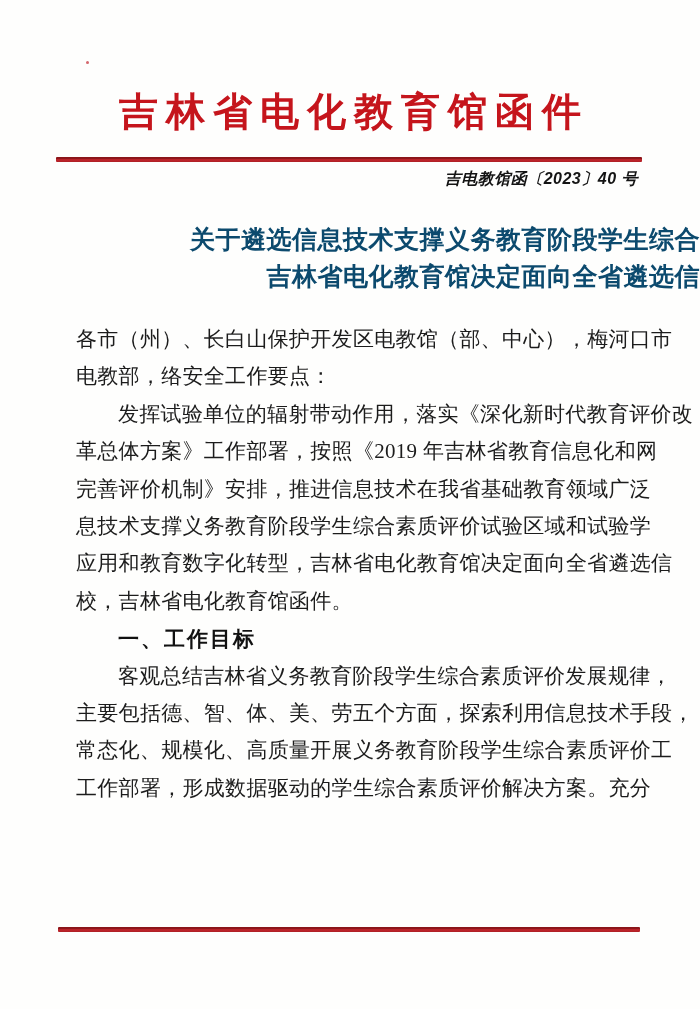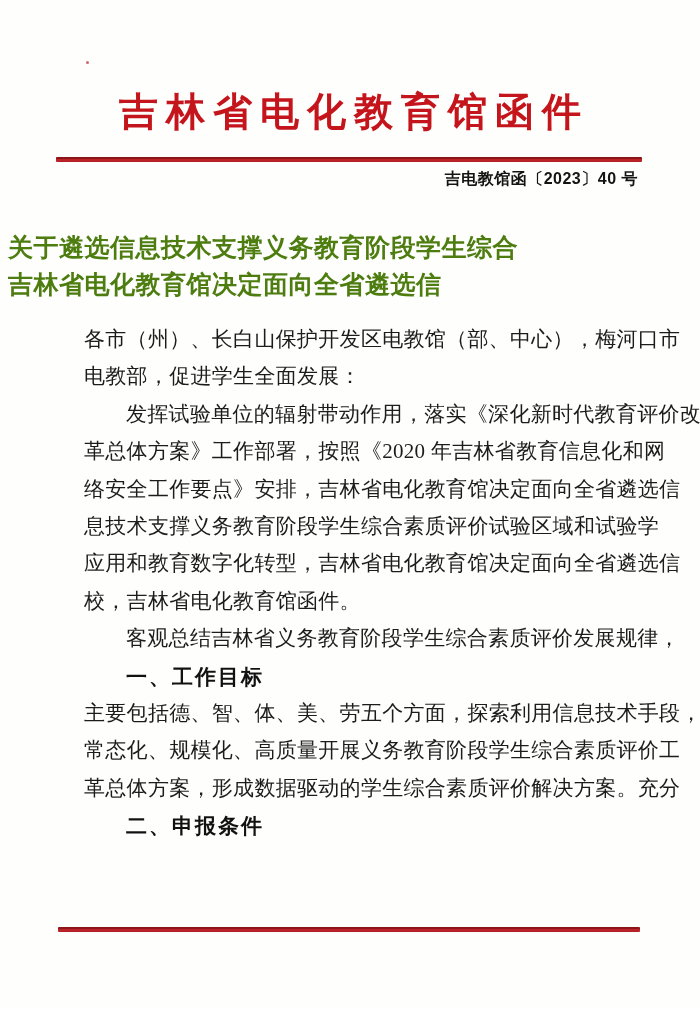--- a/index.html
+++ b/index.html
@@ -45,40 +45,41 @@
   .doc-number {
     position: absolute;
     top: 169px;
     right: 62px;
     font-family: "Liberation Sans", "DejaVu Sans", sans-serif;
     font-size: 16px;
     font-weight: 700;
     color: #141414;
     letter-spacing: 0.5px;
     white-space: nowrap;
+    font-style: italic;
   }
   .doc-title {
     position: absolute;
     top: 221px;
     left: 0;
     right: 0;
-    margin: 8px;
-    text-align: left;
+    margin: 0;
+    text-align: right;
     font-family: "Liberation Serif", "DejaVu Serif", serif;
     font-size: 25px;
     font-weight: 700;
     line-height: 37px;
-    color: #4d7c0f;
+    color: #0c4a6e;
     letter-spacing: 0.5px;
   }
   .doc-title span { display: block; white-space: nowrap; }
   .body-text {
     position: absolute;
     top: 321px;
-    left: 84px;
+    left: 76px;
     width: 557px;
     color: #1c1c1c;
   }
   .line {
     height: 37.4px;
     line-height: 37.4px;
     font-size: 21px;
     letter-spacing: 0.3px;
     white-space: nowrap;
     overflow: visible;
@@ -114,30 +115,29 @@
 
   <div class="doc-number">吉电教馆函〔2023〕40 号</div>
 
   <h2 class="doc-title">
     <span>关于遴选信息技术支撑义务教育阶段学生综合</span>
     <span>吉林省电化教育馆决定面向全省遴选信</span>
   </h2>
 
   <div class="body-text">
     <div class="line">各市（州）、长白山保护开发区电教馆（部、中心），梅河口市</div>
-    <div class="line">电教部，促进学生全面发展：</div>
+    <div class="line">电教部，络安全工作要点：</div>
     <div class="line indent">发挥试验单位的辐射带动作用，落实《深化新时代教育评价改</div>
-    <div class="line">革总体方案》工作部署，按照《2020 年吉林省教育信息化和网</div>
-    <div class="line">络安全工作要点》安排，吉林省电化教育馆决定面向全省遴选信</div>
+    <div class="line">革总体方案》工作部署，按照《2019 年吉林省教育信息化和网</div>
+    <div class="line">完善评价机制》安排，推进信息技术在我省基础教育领域广泛</div>
     <div class="line">息技术支撑义务教育阶段学生综合素质评价试验区域和试验学</div>
     <div class="line">应用和教育数字化转型，吉林省电化教育馆决定面向全省遴选信</div>
     <div class="line">校，吉林省电化教育馆函件。</div>
+    <div class="line heading">一、工作目标</div>
     <div class="line indent">客观总结吉林省义务教育阶段学生综合素质评价发展规律，</div>
-    <div class="line heading">一、工作目标</div>
     <div class="line">主要包括德、智、体、美、劳五个方面，探索利用信息技术手段，</div>
     <div class="line">常态化、规模化、高质量开展义务教育阶段学生综合素质评价工</div>
-    <div class="line">革总体方案，形成数据驱动的学生综合素质评价解决方案。充分</div>
-    <div class="line heading">二、申报条件</div>
+    <div class="line">工作部署，形成数据驱动的学生综合素质评价解决方案。充分</div>
   </div>
 
   <div class="rule rule-bottom"></div>
 
 </div>
 
 </body></html>

